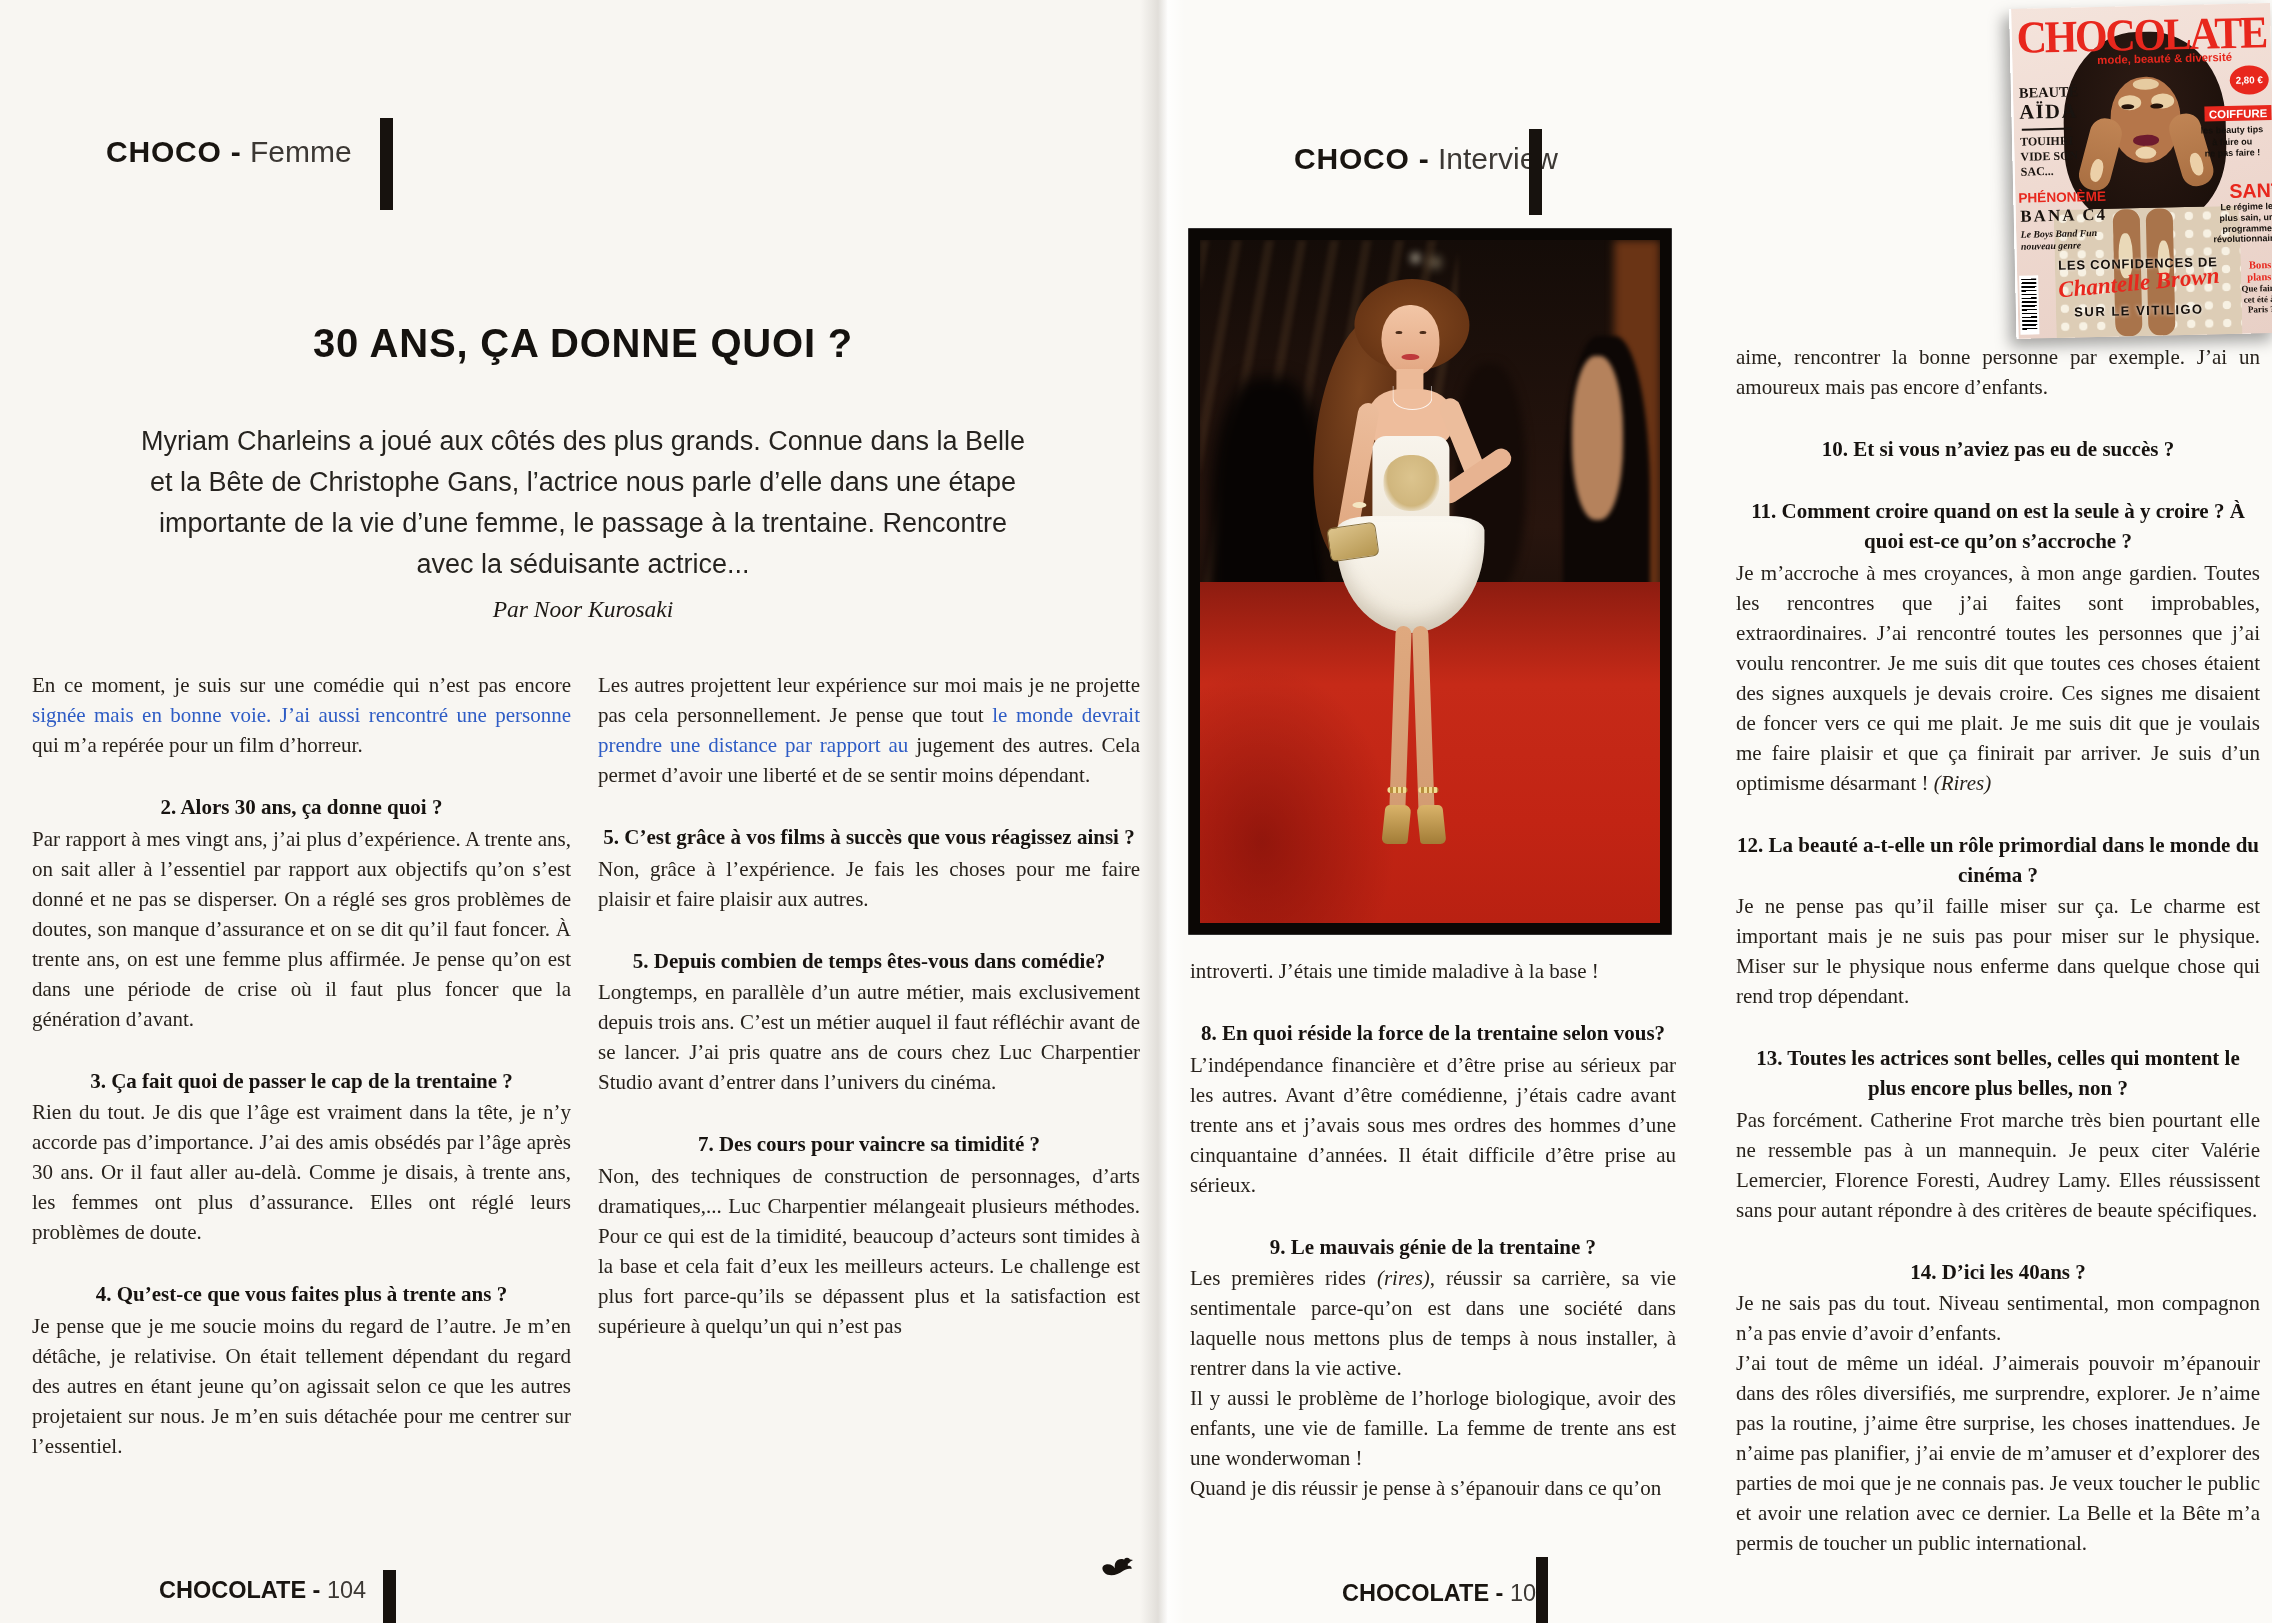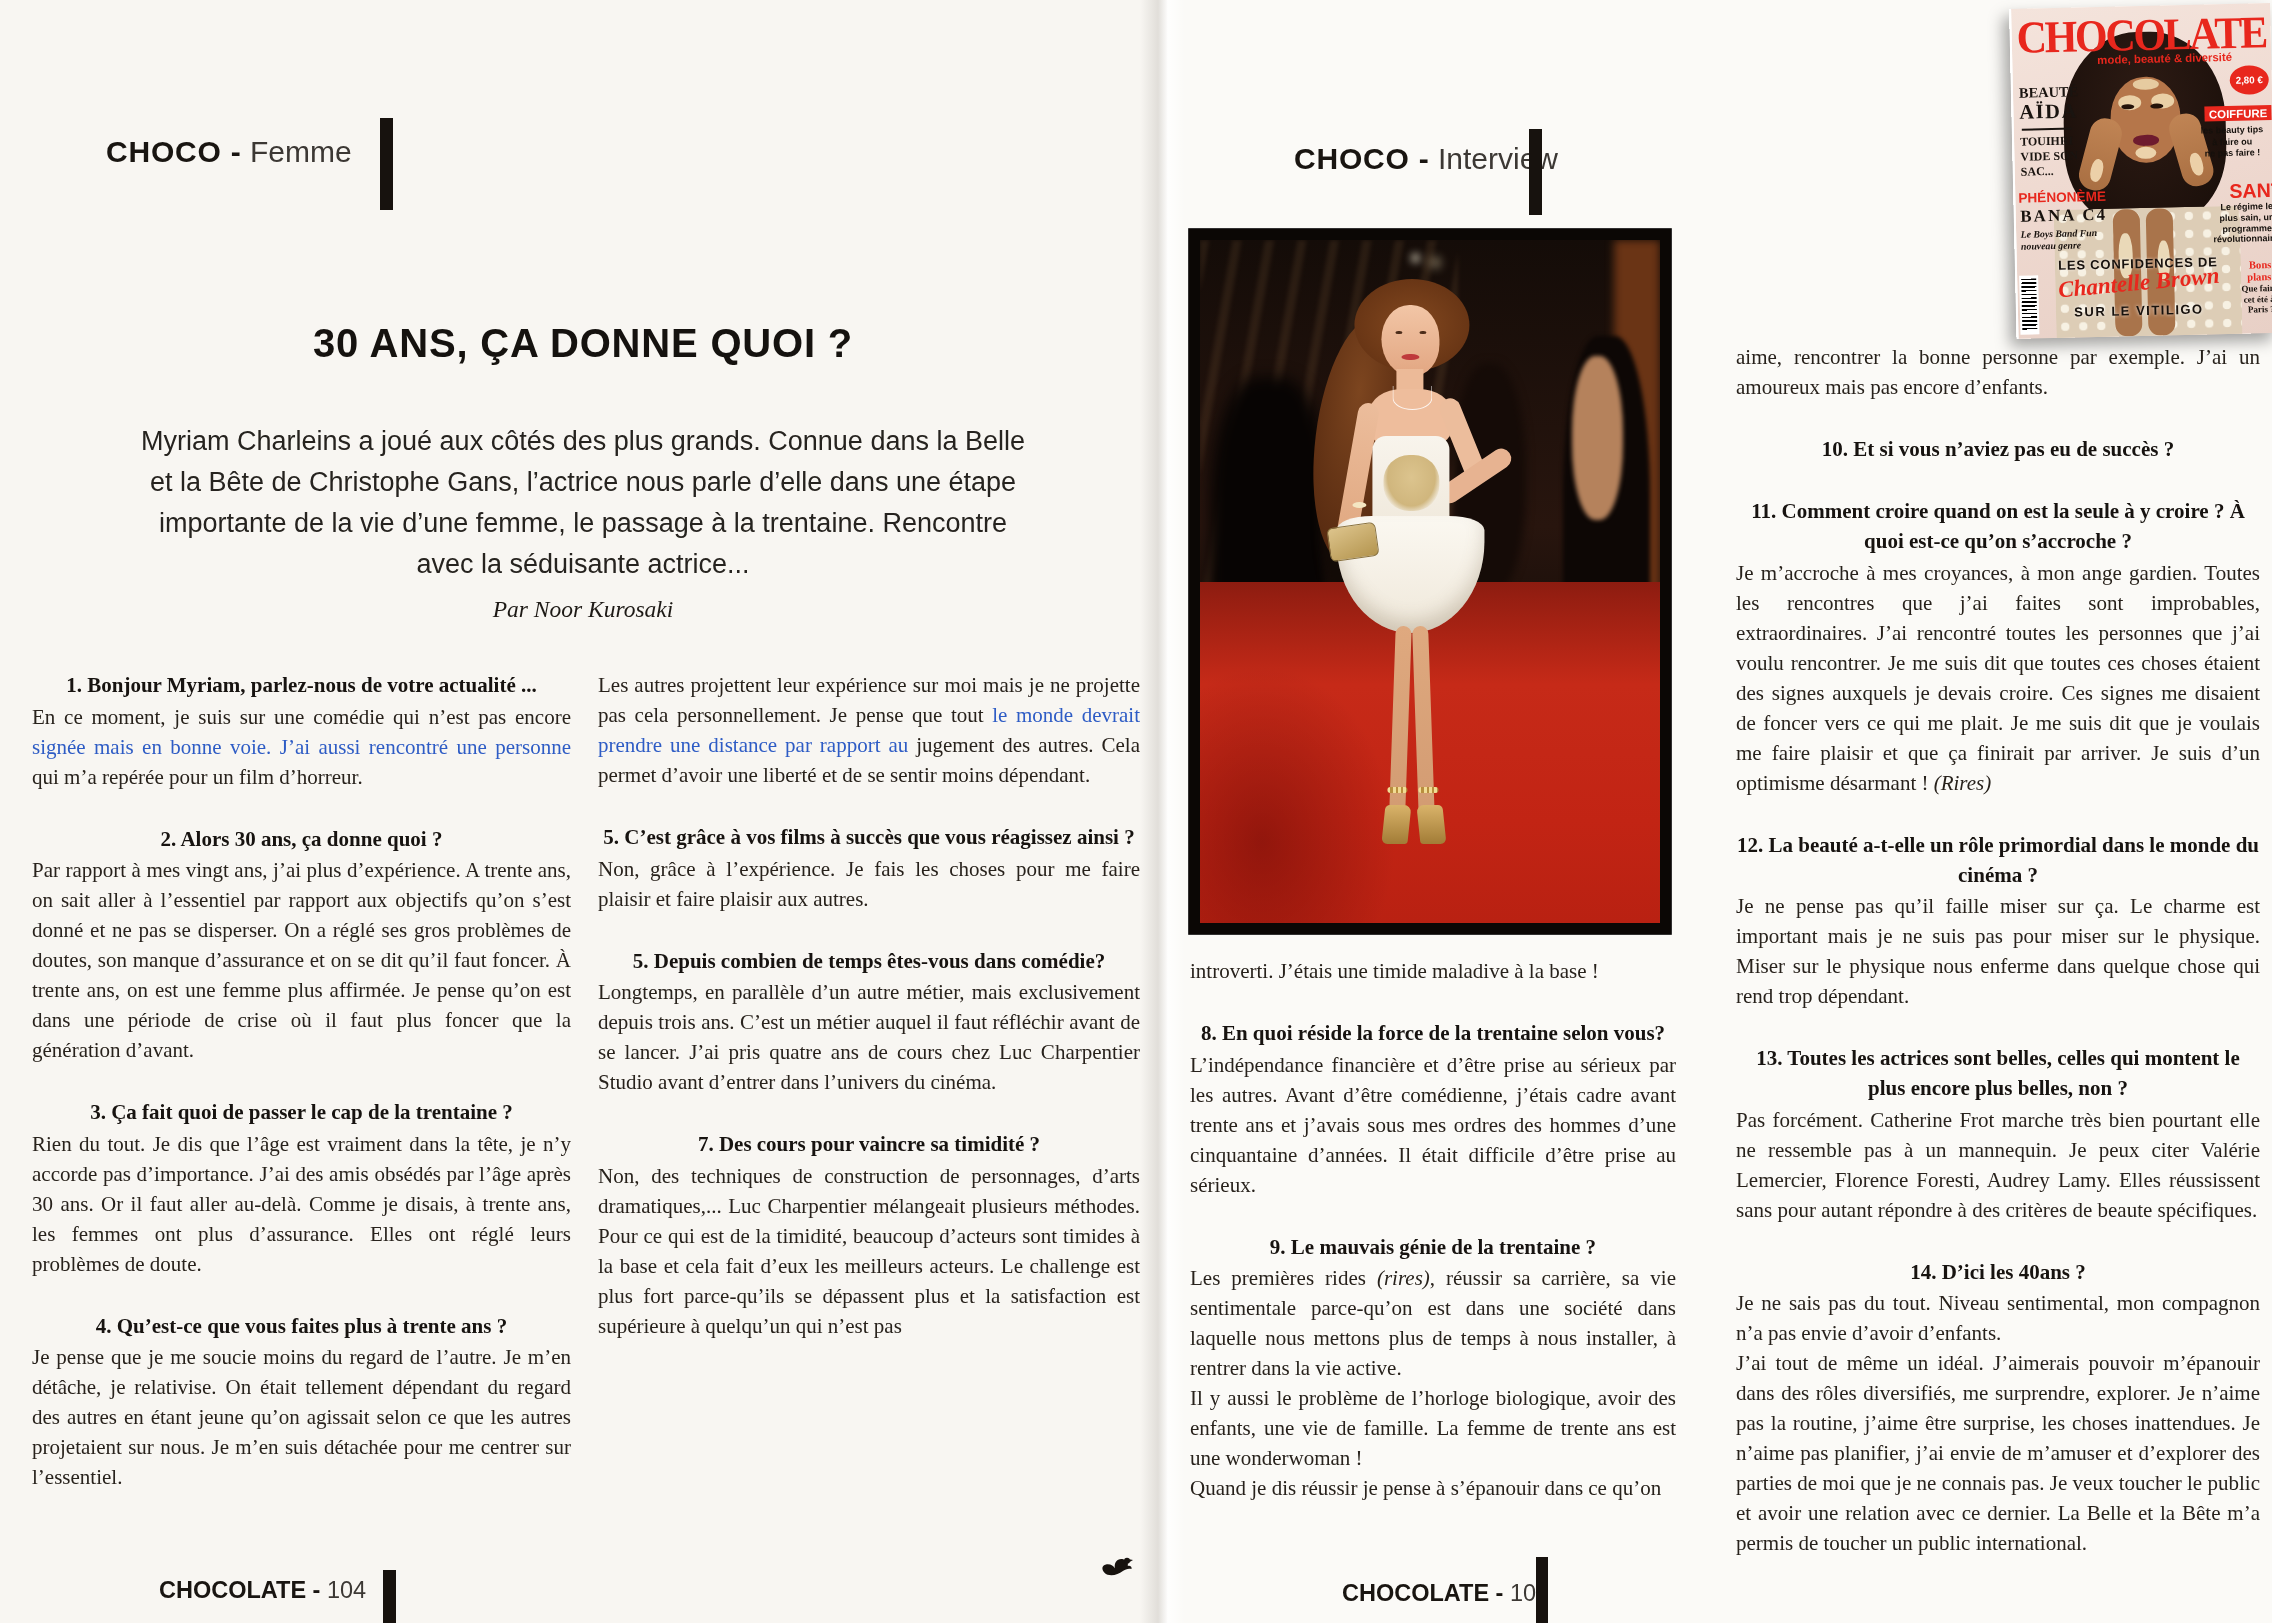--- a/index.html
+++ b/index.html
@@ -72,21 +72,20 @@
     <div id="intro">
         <div class="introline">Myriam Charleins a joué aux côtés des plus grands. Connue dans la Belle</div>
         <div class="introline">et la Bête de Christophe Gans, l’actrice nous parle d’elle dans une étape</div>
         <div class="introline">importante de la vie d’une femme, le passage à la trentaine. Rencontre</div>
         <div class="introline">avec la séduisante actrice...</div>
       </div>
     <div class="byline">Par Noor Kurosaki</div>
   </div>
 
   <div class="col" id="colL1" style="left:32px;top:670px;width:539px;height:871px;">
-      <p class="q">1. Bonjour Myriam, parlez-nous de votre actualité ...</p>
       <p class="a"><span>En ce moment, je suis sur une comédie qui n’est pas encore </span><span class="run-blue">signée mais en bonne voie. J’ai aussi rencontré une personne</span><span> qui m’a repérée pour un film d’horreur.</span></p>
       <p class="q">2. Alors 30 ans, ça donne quoi ?</p>
       <p class="a"><span>Par rapport à mes vingt ans, j’ai plus d’expérience. A trente ans, on sait aller à l’essentiel par rapport aux objectifs qu’on s’est donné et ne pas se disperser. On a réglé ses gros problèmes de doutes, son manque d’assurance et on se dit qu’il faut foncer. À trente ans, on est une femme plus affirmée. Je pense qu’on est dans une période de crise où il faut plus foncer que la génération d’avant.</span></p>
       <p class="q">3. Ça fait quoi de passer le cap de la trentaine ?</p>
       <p class="a"><span>Rien du tout. Je dis que l’âge est vraiment dans la tête, je n’y accorde pas d’importance. J’ai des amis obsédés par l’âge après 30 ans. Or il faut aller au-delà. Comme je disais, à trente ans, les femmes ont plus d’assurance. Elles ont réglé leurs problèmes de doute.</span></p>
       <p class="q">4. Qu’est-ce que vous faites plus à trente ans ?</p>
       <p class="a"><span>Je pense que je me soucie moins du regard de l’autre. Je m’en détâche, je relativise. On était tellement dépendant du regard des autres en étant jeune qu’on agissait selon ce que les autres projetaient sur nous. Je m’en suis détachée pour me centrer sur l’essentiel.</span></p>
     </div>
   <div class="col" id="colL2" style="left:598px;top:670px;width:542px;height:871px;">
       <p class="a"><span>Les autres projettent leur expérience sur moi mais je ne projette pas cela personnellement. Je pense que tout </span><span class="run-blue">le monde devrait prendre une distance par rapport au</span><span> jugement des autres. Cela permet d’avoir une liberté et de se sentir moins dépendant.</span></p>

